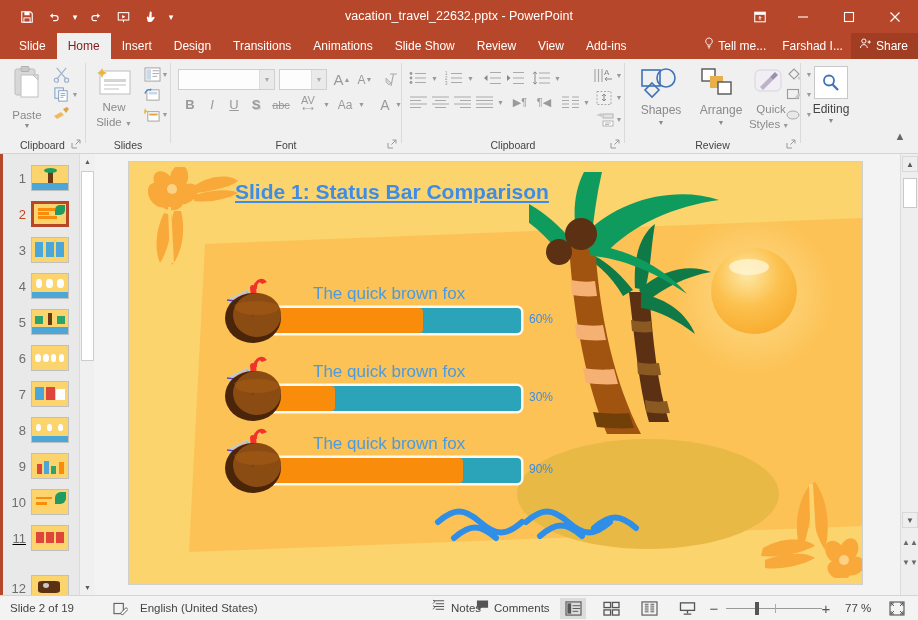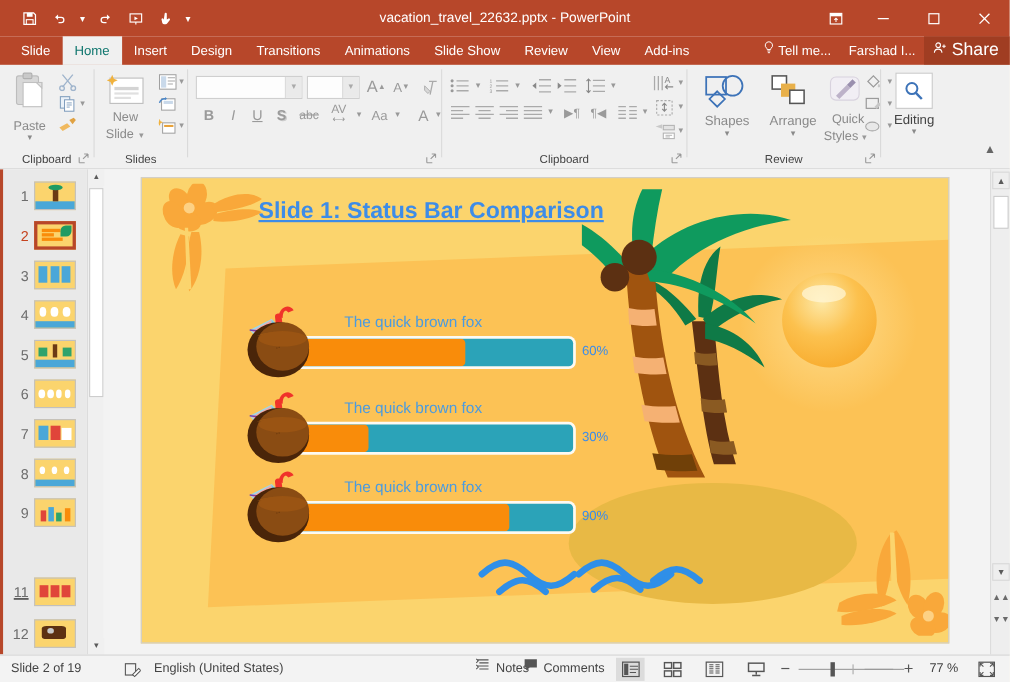--- a/index.html
+++ b/index.html
@@ -18,25 +18,25 @@
   .qat-btn.small{width:14px;font-size:9px;}
   .win-title{position:absolute;left:0;top:0;width:918px;height:33px;line-height:33px;text-align:center;color:#fff;font-size:12.5px;}
   .win-ctrls{position:absolute;right:0;top:0;height:33px;display:flex;align-items:center;}
   .win-btn{width:46px;height:33px;display:flex;align-items:center;justify-content:center;color:#fff;font-size:13px;cursor:pointer;}
   .win-btn.rib{width:40px;}
 
   
   .tabbar{position:absolute;left:0;top:33px;width:918px;height:26px;background:#b7472a;}
   .tabs{position:absolute;left:8px;top:0;height:26px;display:flex;align-items:flex-end;}
   .tab{height:26px;line-height:26px;padding:0 11px;color:#fff;font-size:12px;cursor:pointer;white-space:nowrap;}
-  .tab.active{background:#f0f0f0;color:#0f766e;}
+  .tab.active{background:#f0f0f0;color:#7f1d1d;}
   .tab-right{position:absolute;right:0;top:0;height:26px;display:flex;align-items:center;}
   .tellme{display:flex;align-items:center;gap:4px;color:#fff;font-size:12px;padding:0 8px;height:26px;line-height:26px;cursor:pointer;}
   .userbtn{color:#fff;font-size:12px;padding:0 8px;height:26px;line-height:26px;cursor:pointer;}
-  .sharebtn{display:flex;align-items:center;gap:4px;color:#fff;font-size:16px;padding:0 10px 0 8px;height:26px;line-height:26px;background:#a03d22;cursor:pointer;}
+  .sharebtn{display:flex;align-items:center;gap:4px;color:#fff;font-size:12px;padding:0 10px 0 8px;height:26px;line-height:26px;background:#a03d22;cursor:pointer;}
 
   
   .ribbon{position:absolute;left:0;top:59px;width:918px;height:94px;background:#f0f0f0;border-bottom:1px solid #d4d4d4;}
   .rgroup{position:absolute;top:0;height:94px;}
   .rgroup-label{position:absolute;bottom:2px;width:100%;text-align:center;font-size:10.5px;color:#444;}
   .rsep{position:absolute;top:4px;width:1px;height:80px;background:#dadada;}
   .dlg{position:absolute;bottom:3px;right:3px;width:11px;height:11px;color:#888;font-size:9px;cursor:pointer;}
   .ricon{position:absolute;display:flex;align-items:center;justify-content:center;cursor:pointer;color:#888;}
   .rlabel{position:absolute;text-align:center;font-size:11.5px;color:#8a8a8a;}
   .rbig{position:absolute;cursor:pointer;}
@@ -62,21 +62,21 @@
   .tscroll-thumb{position:absolute;left:1px;top:17px;width:13px;height:190px;background:#fff;border:1px solid #cdcdcd;box-sizing:border-box;cursor:pointer;}
 
   .slidearea{position:absolute;left:92px;top:0;right:19px;height:441px;background:#f3f3f3;}
   .slide{position:absolute;left:33px;top:7px;width:735px;height:424px;background:#fbd46d;border:1px solid #cfcfcf;box-sizing:border-box;overflow:hidden;}
 
   .vscroll{position:absolute;right:0;top:0;width:18px;height:441px;background:#eeeeee;border-left:1px solid #dcdcdc;box-sizing:border-box;}
   .vs-btn{position:absolute;left:1px;width:16px;height:16px;display:flex;align-items:center;justify-content:center;font-size:8px;color:#5a5a5a;background:#eee;border:1px solid #d8d8d8;box-sizing:border-box;cursor:pointer;}
   .vs-thumb{position:absolute;left:2px;top:24px;width:14px;height:30px;background:#fff;border:1px solid #c9c9c9;box-sizing:border-box;cursor:pointer;}
   .vs-arrows{position:absolute;left:2px;width:14px;height:13px;display:flex;align-items:center;justify-content:center;font-size:8px;color:#6a6a6a;cursor:pointer;}
   .slide-title{position:absolute;font-size:21px;font-weight:bold;color:#3d8ce8;white-space:nowrap;}
-  .barlabel{position:absolute;font-size:14px;color:#4a9be0;white-space:nowrap;}
+  .barlabel{position:absolute;font-size:17px;color:#4a9be0;white-space:nowrap;}
   .bartrack{position:absolute;height:25px;border-radius:4px;background:#2ba3b8;box-shadow:0 0 0 2.5px #fdfaf2;overflow:hidden;}
   .barfill{position:absolute;left:0;top:0;height:100%;background:#f98c0a;border-radius:4px;}
   .barpct{position:absolute;font-size:12px;color:#3d8ce8;}
 
   .sun{position:absolute;border-radius:50%;}
   .island{position:absolute;background:#e8b945;border-radius:50%;}
 
   .status{position:absolute;left:0;top:595px;width:918px;height:25px;background:#f3f3f3;border-top:1px solid #d4d4d4;box-sizing:border-box;}
   .st-item{position:absolute;height:25px;line-height:25px;font-size:11.5px;color:#444;display:flex;align-items:center;gap:5px;cursor:default;}
   .st-btn{cursor:pointer;padding:0 7px;}
@@ -320,20 +320,21 @@
         </div>
       <div class="fbtn" style="left:163px;top:35px;width:22px;height:21px;font-size:12px;">Aa</div>
       <div class="fbtn" style="left:185px;top:35px;width:11px;height:21px;">
           <span class="caret">▼</span>
         </div>
       <div class="fbtn" style="left:205px;top:35px;width:18px;height:21px;font-size:14px;">A</div>
       <div class="fbtn" style="left:222px;top:35px;width:11px;height:21px;">
           <span class="caret">▼</span>
         </div>
 
+      <div class="rgroup-label">Font</div>
       <div class="dlg">
         <svg width="10" height="10" viewBox="0 0 10 10">
             <path d="M1 9V4M1 9h5" stroke="#999" stroke-width="1"></path>
             <path d="M9 1L4.5 5.5M9 1v3.5M9 1H5.5" stroke="#999" stroke-width="1" fill="none"></path>
           </svg>
       </div>
     </div>
     <div class="rsep" style="left:401px;"></div>
 
     <div class="rgroup" style="left:402px;width:222px;">
@@ -612,29 +613,37 @@
       </div>
       <div class="thumbrow" style="top:294px;">
         <div class="thumbnum">9</div>
         <div class="thumbimg">
           <div style="position:absolute;left:14%;bottom:18%;width:14%;height:40%;background:#e0453a;"></div>
           <div style="position:absolute;left:34%;bottom:18%;width:14%;height:55%;background:#4aa7d8;"></div>
           <div style="position:absolute;left:54%;bottom:18%;width:14%;height:32%;background:#2fa36c;"></div>
           <div style="position:absolute;left:74%;bottom:18%;width:14%;height:48%;background:#f98c0a;"></div>
         </div>
       </div>
+      <div class="thumbrow" style="top:330px;">
+        <div class="thumbnum">10</div>
+        <div class="thumbimg">
+          <div style="position:absolute;left:10%;top:30%;width:45%;height:9%;background:#f98c0a;"></div>
+          <div style="position:absolute;left:10%;top:52%;width:32%;height:9%;background:#f98c0a;"></div>
+          <div style="position:absolute;right:5%;top:10%;width:32%;height:48%;background:#1f9b63;border-radius:50% 0 50% 0;"></div>
+        </div>
+      </div>
       <div class="thumbrow" style="top:366px;text-decoration:underline;">
         <div class="thumbnum">11</div>
         <div class="thumbimg">
           <div style="position:absolute;left:12%;top:25%;width:20%;height:45%;background:#e0453a;"></div>
           <div style="position:absolute;left:40%;top:25%;width:20%;height:45%;background:#e0453a;"></div>
           <div style="position:absolute;left:68%;top:25%;width:20%;height:45%;background:#e0453a;"></div>
         </div>
       </div>
-      <div class="thumbrow" style="top:404px;">
+      <div class="thumbrow" style="top:416px;">
         <div class="thumbnum">12</div>
         <div class="thumbimg">
           <div style="position:absolute;left:18%;top:22%;width:60%;height:50%;background:#5c3012;border-radius:20%;"></div>
           <div style="position:absolute;left:30%;top:30%;width:18%;height:22%;background:#c8c8c8;border-radius:50%;"></div>
         </div>
       </div>
     </div>
 
     <div class="tscroll">
       <div class="tscroll-up">▲</div>

